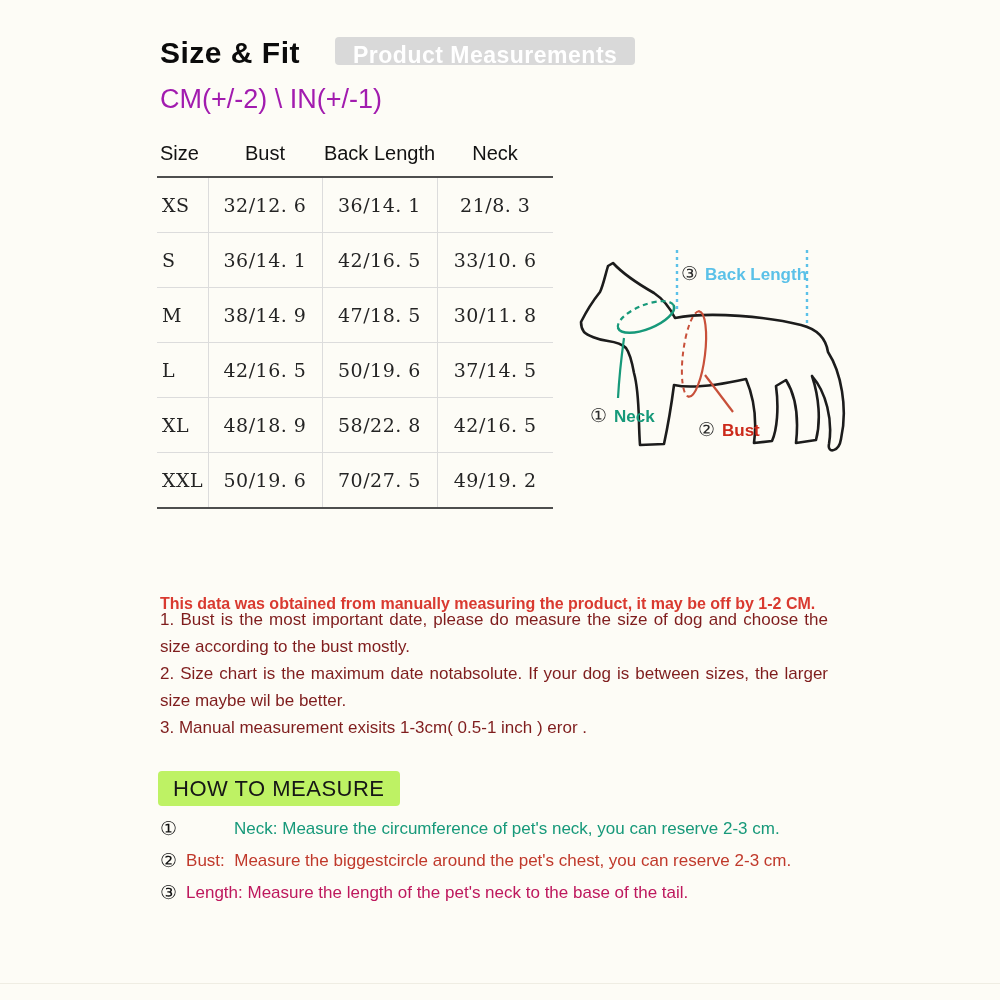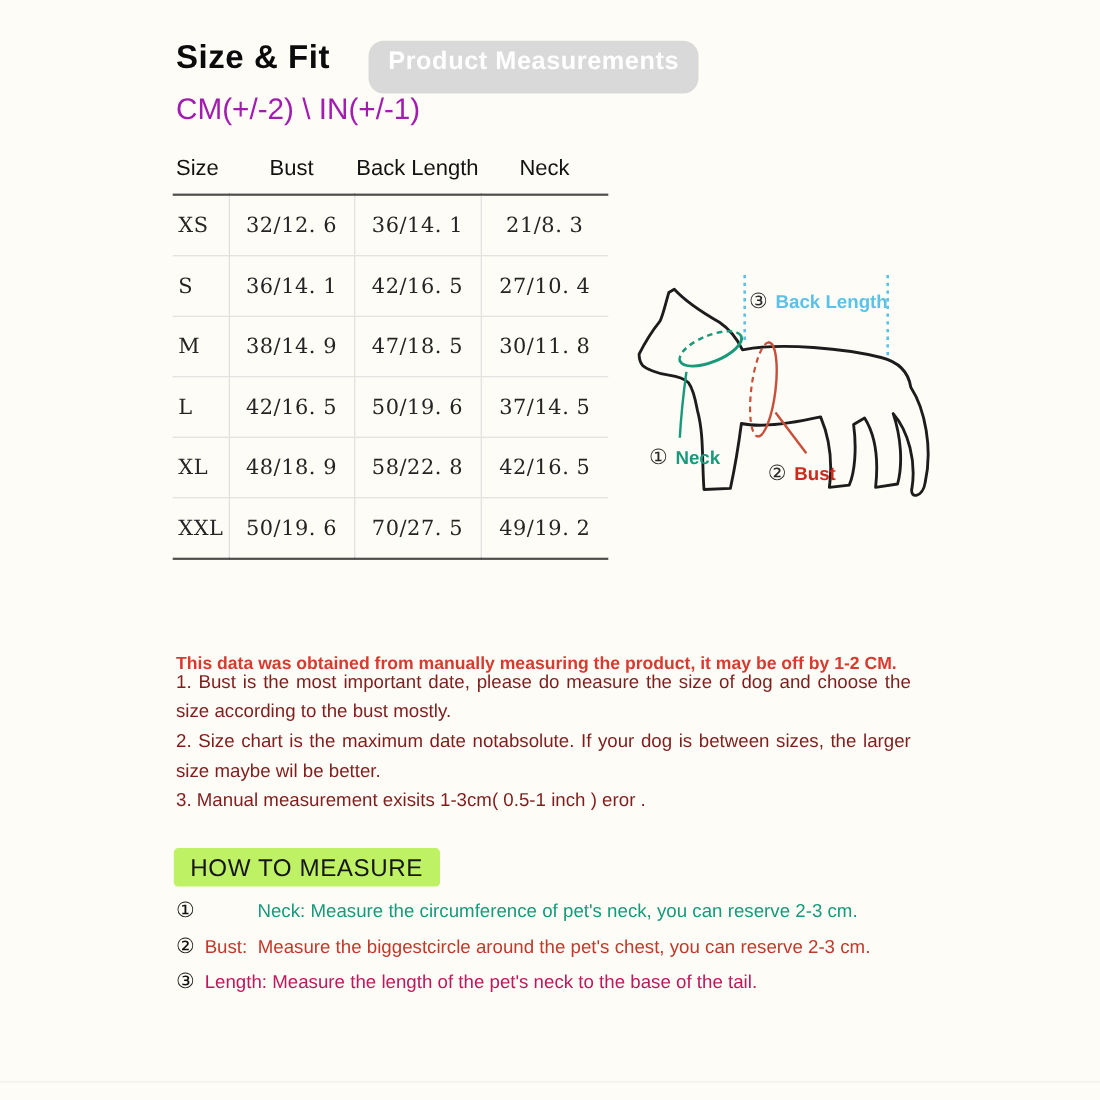--- a/index.html
+++ b/index.html
@@ -3,22 +3,22 @@
 <meta charset="utf-8">
 <style>
   html,body{margin:0;padding:0;}
   .page{
     position:relative;width:1000px;height:1000px;overflow:hidden;
     background:#fdfcf6;color:#151515;
     font-family:"Liberation Sans", sans-serif;
   }
   
   .title{position:absolute;left:160px;top:36px;font-size:30px;font-weight:700;color:#0b0b0b;letter-spacing:.5px;}
-  .pm-badge{position:absolute;left:335px;top:37px;height:48px;line-height:36px;padding:0 18px;
-    background:#d9d9d9;color:#ffffff;font-size:23px;font-weight:700;border-radius:14px;letter-spacing:.5px;}
+  .pm-badge{position:absolute;left:335px;top:37px;height:28px;line-height:36px;padding:0 18px;
+    background:#d9d9d9;color:#ffffff;font-size:23px;font-weight:700;border-radius:4px;letter-spacing:.5px;}
   .units{position:absolute;left:160px;top:84px;font-size:27px;color:#a21caf;}
   
   .size-table{position:absolute;left:157px;top:142px;border-collapse:collapse;}
   .size-table th{font-weight:400;font-size:20px;color:#121212;padding:0 0 11px;text-align:center;}
   .size-table th:first-child{text-align:left;padding-left:3px;}
   .size-table thead{border-bottom:2px solid #4e4e4e;}
   .size-table tbody{border-bottom:2px solid #4e4e4e;}
   .size-table td{
     font-family:"DejaVu Serif", serif;font-size:19px;color:#242424;
     text-align:center;height:52px;letter-spacing:.5px;
@@ -73,21 +73,21 @@
       <tr>
         <td>XS</td>
         <td>32/12. 6</td>
         <td>36/14. 1</td>
         <td>21/8. 3</td>
       </tr>
       <tr>
         <td>S</td>
         <td>36/14. 1</td>
         <td>42/16. 5</td>
-        <td>27/10. 4</td>
+        <td>33/10. 6</td>
       </tr>
       <tr>
         <td>M</td>
         <td>38/14. 9</td>
         <td>47/18. 5</td>
         <td>30/11. 8</td>
       </tr>
       <tr>
         <td>L</td>
         <td>42/16. 5</td>

